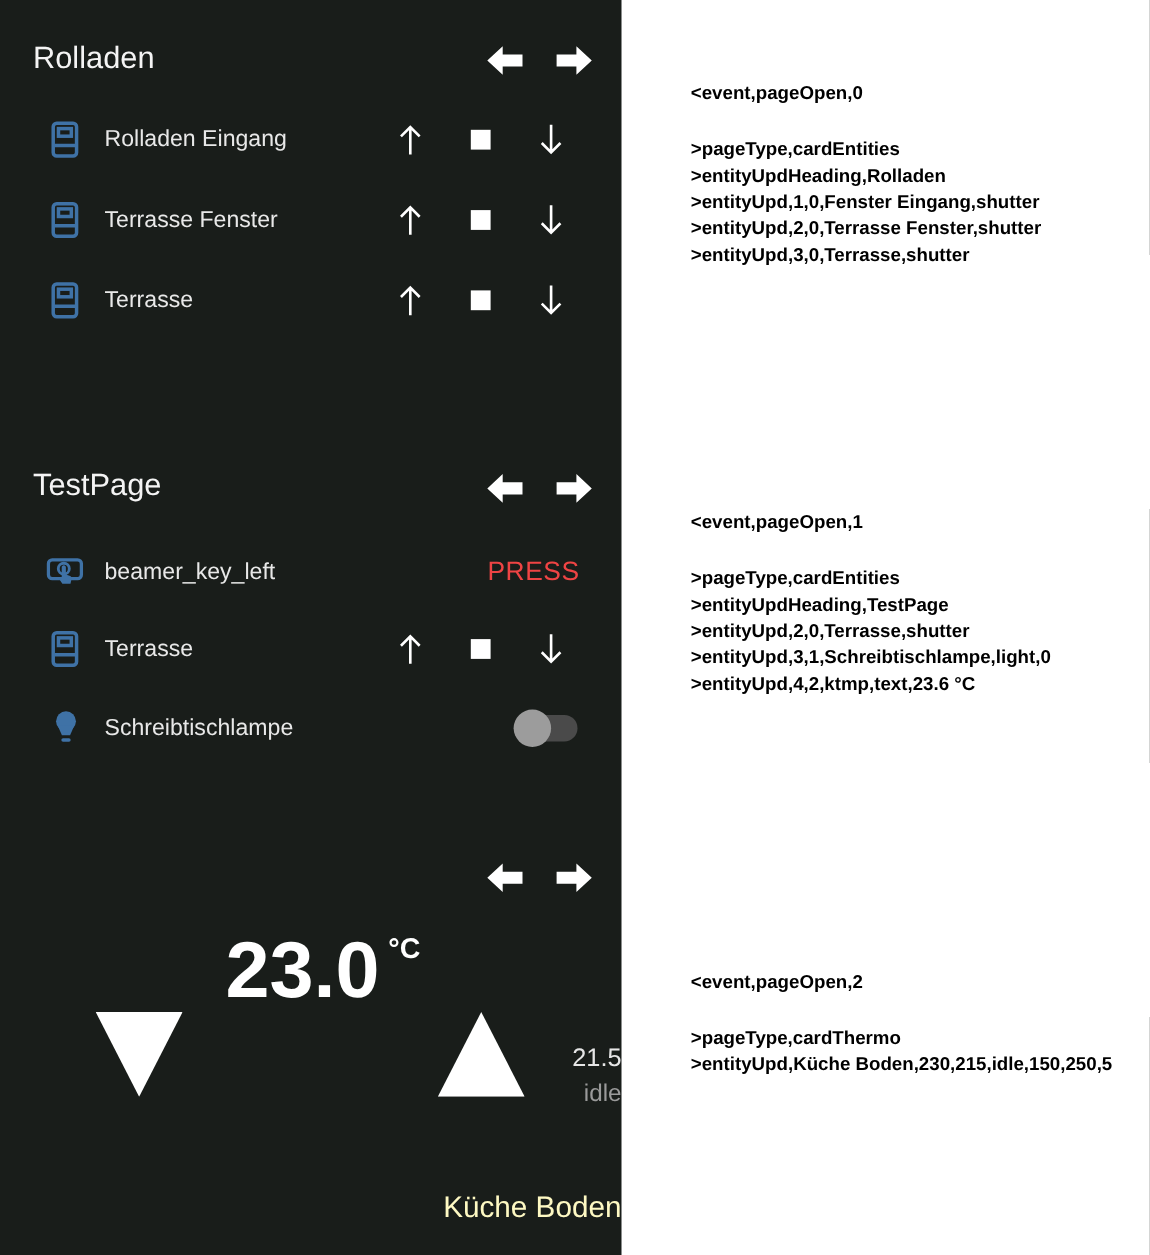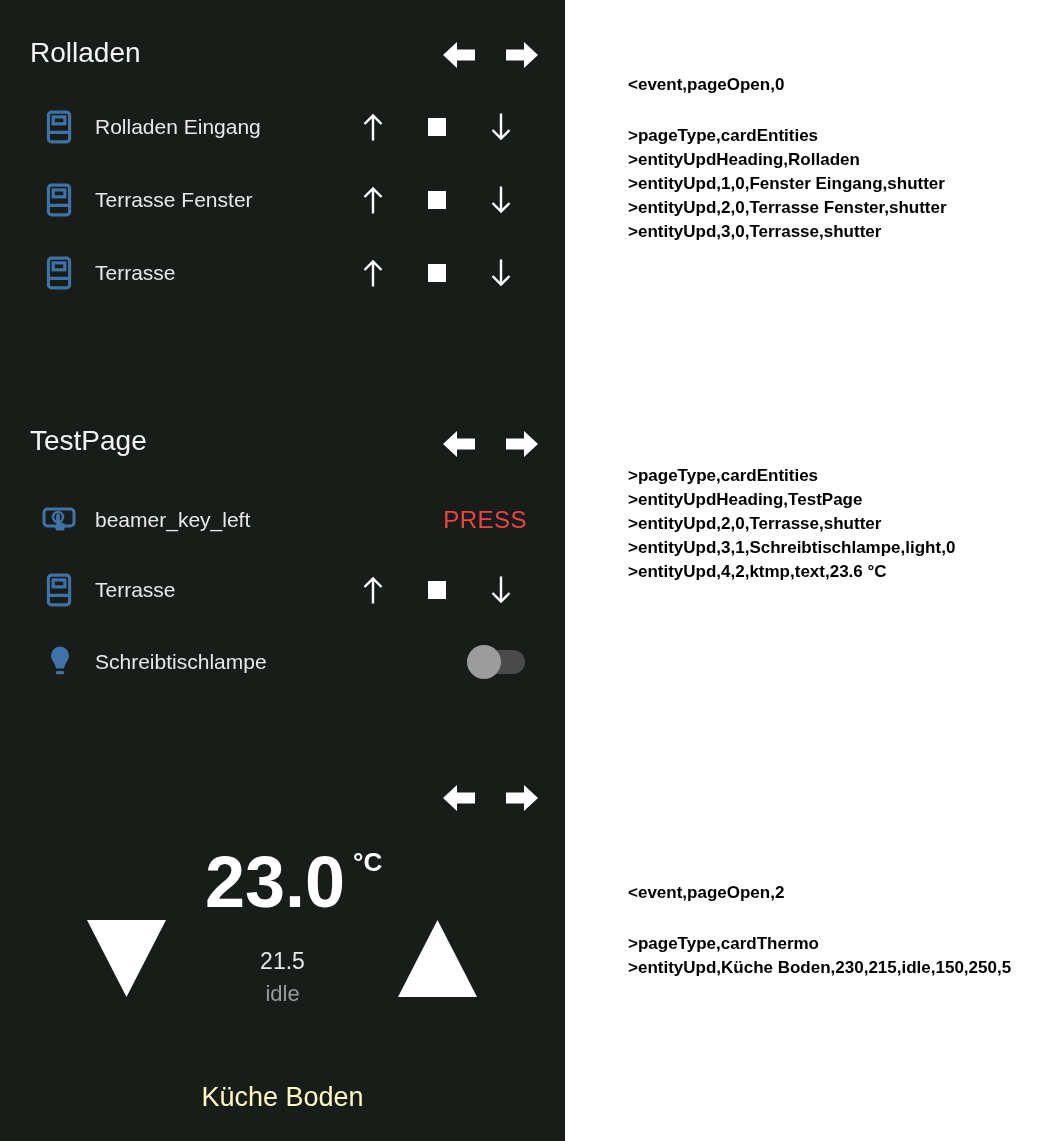--- a/index.html
+++ b/index.html
@@ -27,21 +27,21 @@
   .val.press{font-size:24px;color:#ef4444;letter-spacing:.5px;}
   .toggle{position:absolute;right:40px;top:50%;transform:translateY(-50%);width:58px;height:34px;}
   .toggle .track{position:absolute;left:0;top:5px;width:58px;height:24px;border-radius:12px;background:#4a4a4a;}
   .toggle .knob{position:absolute;left:0;top:0;width:34px;height:34px;border-radius:50%;background:#9c9c9c;}
   
   .thermo-big{position:absolute;left:205px;top:846px;font-size:72px;font-weight:700;line-height:1;color:#ffffff;}
   .thermo-unit{position:absolute;left:353px;top:847px;font-size:26px;font-weight:700;color:#ffffff;}
   .tri{position:absolute;width:79px;height:77px;}
   .tri.down{left:87px;top:920px;}
   .tri.up{left:398px;top:920px;}
-  .center-line{position:absolute;left:0;width:565px;text-align:center;white-space:nowrap;}
+  .center-line{position:absolute;left:0;width:565px;text-align:right;white-space:nowrap;}
   .setpoint{top:948px;font-size:23px;color:#e6e6e6;}
   .hvac-state{top:981px;font-size:22px;color:#9a9a9a;}
   .room{top:1082px;font-size:27px;color:#fef9c3;}
   
   .log{position:absolute;left:612px;color:#000;font-weight:700;font-size:17px;white-space:nowrap;margin-left:16px;}
   .log .evt{margin-bottom:28px;line-height:22px;}
   .log .line{line-height:24px;}
   svg{display:block;}
 </style>
 </head>
@@ -222,20 +222,21 @@
   <div class="log" style="top:74px">
     <div class="evt">&lt;event,pageOpen,0</div>
     <div class="line">&gt;pageType,cardEntities</div>
     <div class="line">&gt;entityUpdHeading,Rolladen</div>
     <div class="line">&gt;entityUpd,1,0,Fenster Eingang,shutter</div>
     <div class="line">&gt;entityUpd,2,0,Terrasse Fenster,shutter</div>
     <div class="line">&gt;entityUpd,3,0,Terrasse,shutter</div>
   </div>
 
   <div class="log" style="top:464px">
+    <div class="evt">&lt;event,pageOpen,1</div>
     <div class="line">&gt;pageType,cardEntities</div>
     <div class="line">&gt;entityUpdHeading,TestPage</div>
     <div class="line">&gt;entityUpd,2,0,Terrasse,shutter</div>
     <div class="line">&gt;entityUpd,3,1,Schreibtischlampe,light,0</div>
     <div class="line">&gt;entityUpd,4,2,ktmp,text,23.6 °C</div>
   </div>
 
   <div class="log" style="top:882px">
     <div class="evt">&lt;event,pageOpen,2</div>
     <div class="line">&gt;pageType,cardThermo</div>

